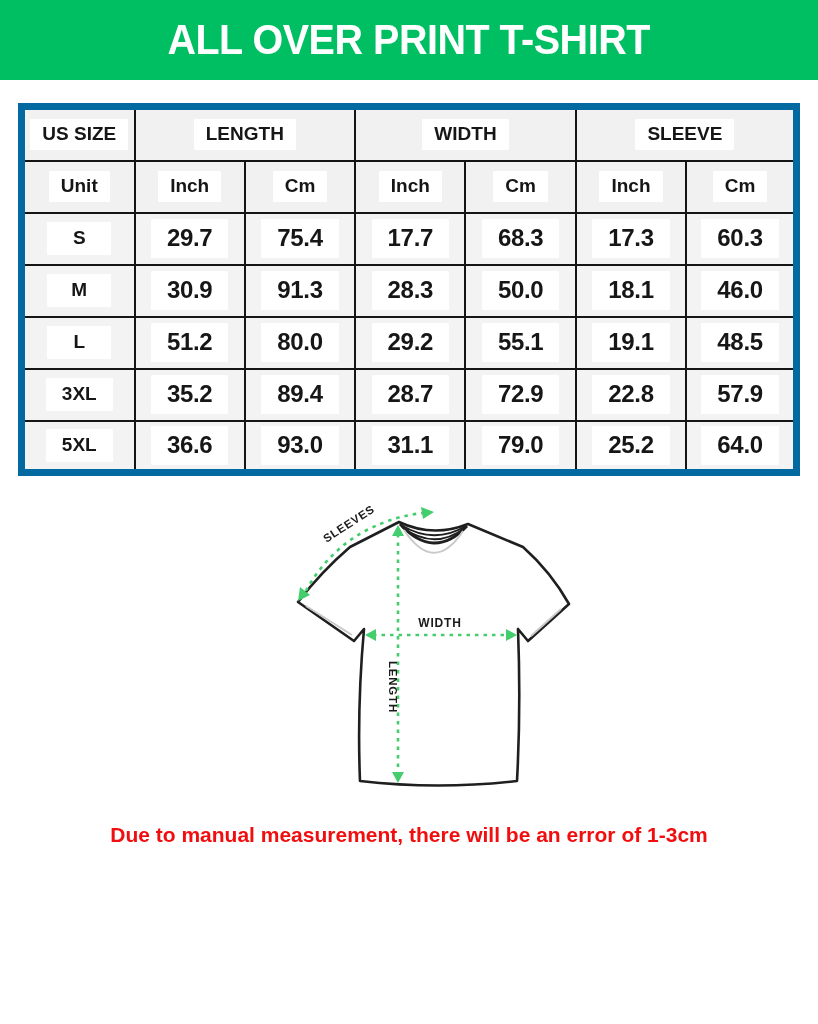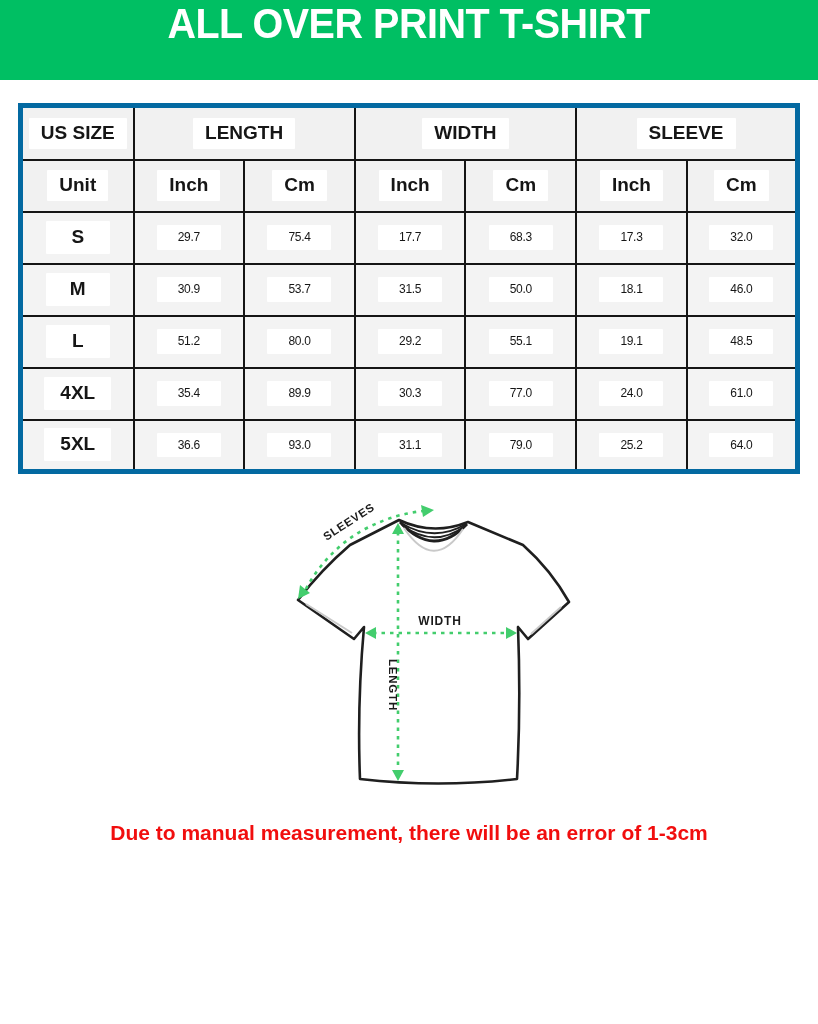--- a/index.html
+++ b/index.html
@@ -7,44 +7,44 @@
   body {
     width:818px; height:1024px;
     font-family:"Liberation Sans","DejaVu Sans",sans-serif;
     overflow:hidden; position:relative;
   }
 
   
   .banner {
     width:818px; height:80px;
     background:#00bf63;
-    display:flex; align-items:flex-start; justify-content:center;
+    display:flex; align-items:center; justify-content:center;
   }
   .banner h1 {
     color:#ffffff; font-size:42px; font-weight:800;
     letter-spacing:-0.5px; transform:scaleX(0.94);
     white-space:nowrap;
   }
 
   
   .size-table {
     width:782px; margin:23px 0 0 18px;
     border-collapse:collapse; table-layout:fixed;
-    border:5px solid #0369a1;
+    border:7px solid #0369a1;
   }
   .size-table td, .size-table th {
     border:2.5px solid #151515;
     text-align:center; vertical-align:middle;
     color:#161616;
   }
   .group-row th { height:54px; font-size:19px; font-weight:700; background:#f1f1f1; }
   .unit-row  td { height:52px; font-size:19px; font-weight:700; background:#f1f1f1;text-align:center; }
   .size-table tbody td { height:52px; background:#f3f3f3; }
   .cell-size  { font-size:19px; font-weight:700; }
-  .cell-value { font-size:12px; font-weight:400; letter-spacing:-0.3px; }
+  .cell-value { font-size:24px; font-weight:700; letter-spacing:-0.3px; }
   .hl {
     display:inline-block; background:#ffffff;
     padding:4px 12px; line-height:1.2; border-radius:1px;
   }
   .size-table tbody td .hl { padding:5px 16px; min-width:64px; }
 
   
   .diagram { width:360px; height:334px; margin:9px 0 0 250px; position:relative; }
   .diagram svg { display:block; }
   .diag-label {
@@ -93,48 +93,48 @@
     </tr>
   </thead>
   <tbody>
       <tr>
         <td class="cell-size"><span class="hl">S</span></td>
         <td class="cell-value"><span class="hl">29.7</span></td>
         <td class="cell-value"><span class="hl">75.4</span></td>
         <td class="cell-value"><span class="hl">17.7</span></td>
         <td class="cell-value"><span class="hl">68.3</span></td>
         <td class="cell-value"><span class="hl">17.3</span></td>
-        <td class="cell-value"><span class="hl">32.0</span></td>
+        <td class="cell-value"><span class="hl">60.3</span></td>
       </tr>
       <tr>
         <td class="cell-size"><span class="hl">M</span></td>
         <td class="cell-value"><span class="hl">30.9</span></td>
-        <td class="cell-value"><span class="hl">53.7</span></td>
-        <td class="cell-value"><span class="hl">31.5</span></td>
+        <td class="cell-value"><span class="hl">91.3</span></td>
+        <td class="cell-value"><span class="hl">28.3</span></td>
         <td class="cell-value"><span class="hl">50.0</span></td>
         <td class="cell-value"><span class="hl">18.1</span></td>
         <td class="cell-value"><span class="hl">46.0</span></td>
       </tr>
       <tr>
         <td class="cell-size"><span class="hl">L</span></td>
         <td class="cell-value"><span class="hl">51.2</span></td>
         <td class="cell-value"><span class="hl">80.0</span></td>
         <td class="cell-value"><span class="hl">29.2</span></td>
         <td class="cell-value"><span class="hl">55.1</span></td>
         <td class="cell-value"><span class="hl">19.1</span></td>
         <td class="cell-value"><span class="hl">48.5</span></td>
       </tr>
       <tr>
-        <td class="cell-size"><span class="hl">4XL</span></td>
-        <td class="cell-value"><span class="hl">35.4</span></td>
-        <td class="cell-value"><span class="hl">89.9</span></td>
-        <td class="cell-value"><span class="hl">30.3</span></td>
-        <td class="cell-value"><span class="hl">77.0</span></td>
-        <td class="cell-value"><span class="hl">24.0</span></td>
-        <td class="cell-value"><span class="hl">61.0</span></td>
+        <td class="cell-size"><span class="hl">3XL</span></td>
+        <td class="cell-value"><span class="hl">35.2</span></td>
+        <td class="cell-value"><span class="hl">89.4</span></td>
+        <td class="cell-value"><span class="hl">28.7</span></td>
+        <td class="cell-value"><span class="hl">72.9</span></td>
+        <td class="cell-value"><span class="hl">22.8</span></td>
+        <td class="cell-value"><span class="hl">57.9</span></td>
       </tr>
       <tr>
         <td class="cell-size"><span class="hl">5XL</span></td>
         <td class="cell-value"><span class="hl">36.6</span></td>
         <td class="cell-value"><span class="hl">93.0</span></td>
         <td class="cell-value"><span class="hl">31.1</span></td>
         <td class="cell-value"><span class="hl">79.0</span></td>
         <td class="cell-value"><span class="hl">25.2</span></td>
         <td class="cell-value"><span class="hl">64.0</span></td>
       </tr>

